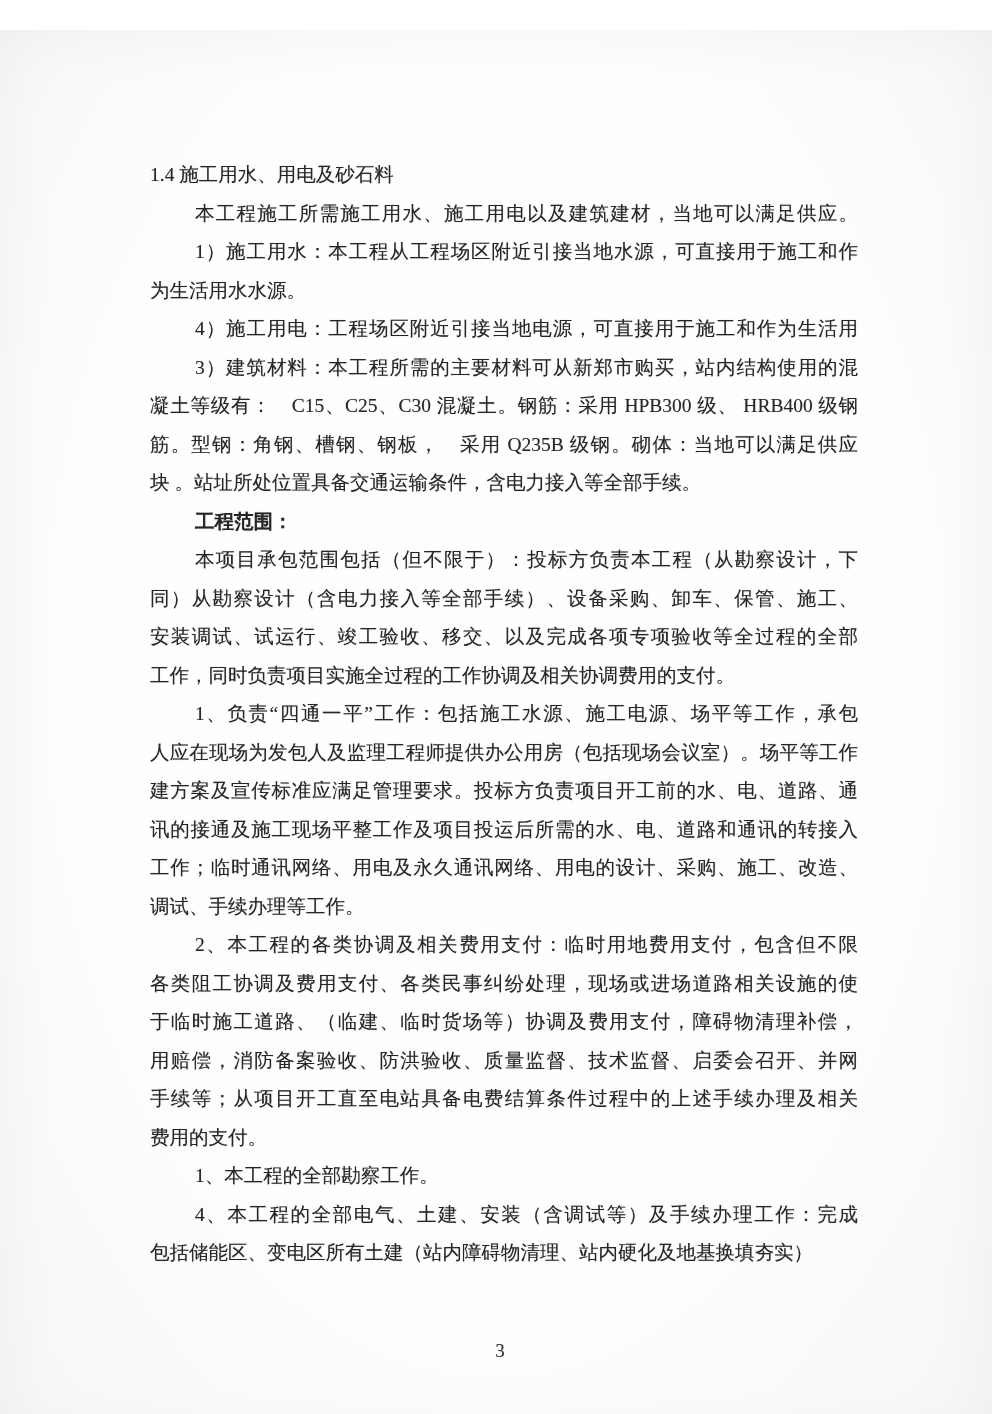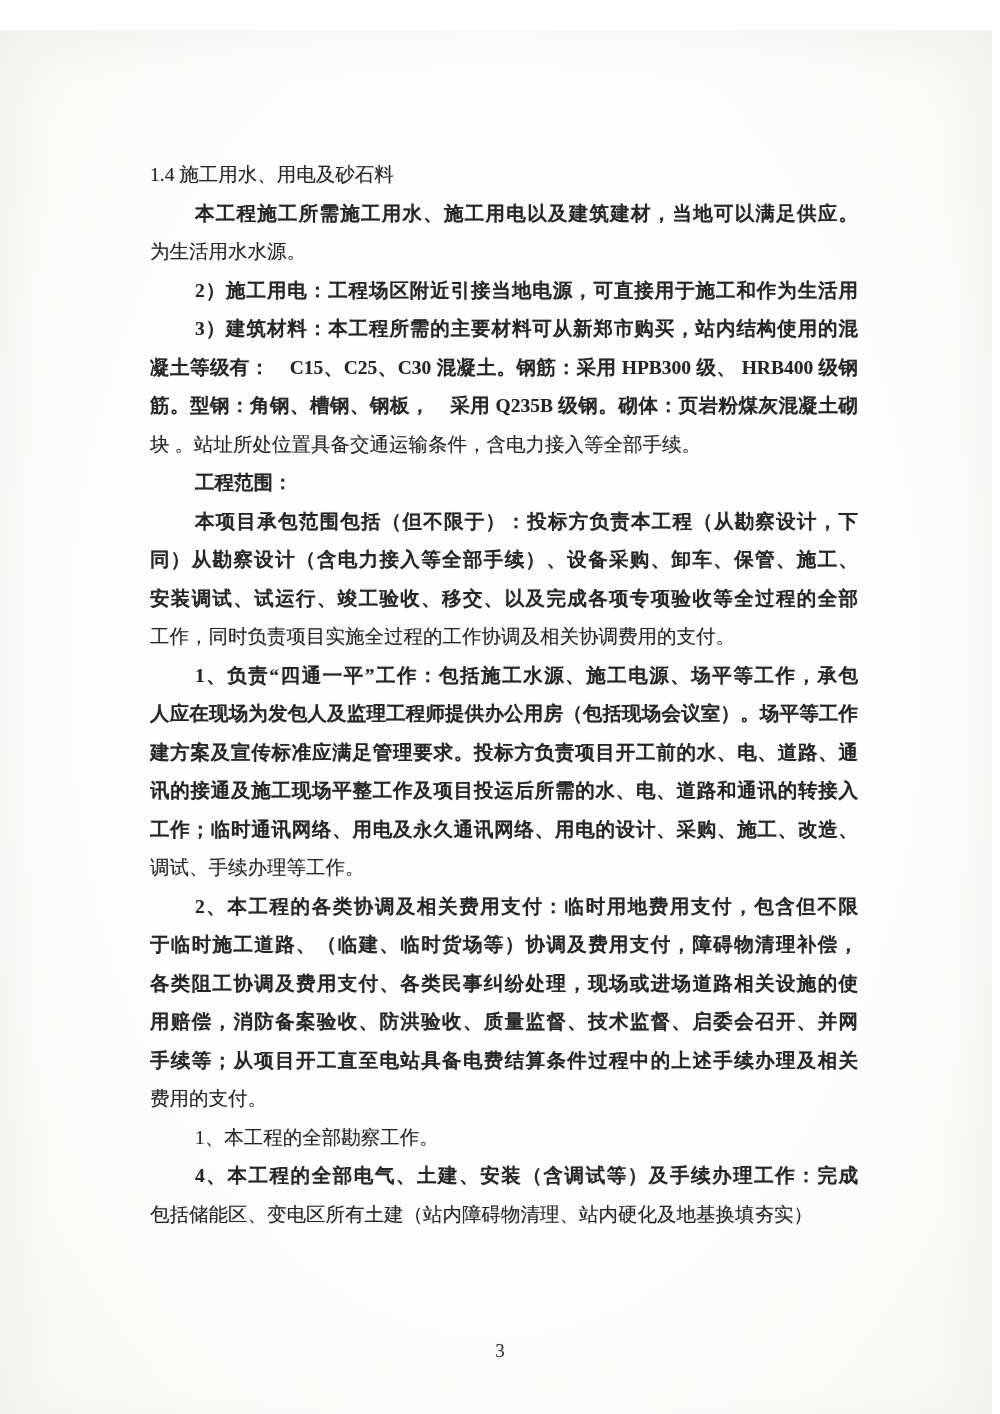--- a/index.html
+++ b/index.html
@@ -27,21 +27,20 @@
     height: 38.5px;
     line-height: 38.5px;
     font-size: 19.5px;
     overflow: hidden;
     white-space: normal;
     text-shadow: 0 0 1px rgba(80,80,80,0.45);
   }
   .j {
     text-align: justify;
     text-align-last: justify;
-    font-weight: bold;
   }
   .ind {
     text-indent: 45px;
   }
   .b {
     font-weight: bold;
   }
   .footer {
     position: absolute;
     left: 0;
@@ -69,31 +68,32 @@
 <div class="page">
   <div class="doc">
 
     <div class="line">1.4 施工用水、用电及砂石料</div>
 
     <div>
       <div class="line j ind">本工程施工所需施工用水、施工用电以及建筑建材，当地可以满足供应。</div>
     </div>
 
     <div>
+      <div class="line j ind">1）施工用水：本工程从工程场区附近引接当地水源，可直接用于施工和作</div>
       <div class="line">为生活用水水源。</div>
     </div>
 
     <div>
-      <div class="line j ind">2）施工用电：工程场区附近引接当地电源，可直接用于施工和作为生活用</div>
+      <div class="line j ind">4）施工用电：工程场区附近引接当地电源，可直接用于施工和作为生活用</div>
     </div>
 
     <div>
       <div class="line j ind">3）建筑材料：本工程所需的主要材料可从新郑市购买，站内结构使用的混</div>
       <div class="line j">凝土等级有：　C15、C25、C30 混凝土。钢筋：采用 HPB300 级、 HRB400 级钢</div>
-      <div class="line j">筋。型钢：角钢、槽钢、钢板，　采用 Q235B 级钢。砌体：页岩粉煤灰混凝土砌</div>
+      <div class="line j">筋。型钢：角钢、槽钢、钢板，　采用 Q235B 级钢。砌体：当地可以满足供应</div>
       <div class="line">块 。站址所处位置具备交通运输条件，含电力接入等全部手续。</div>
     </div>
 
     <div>
       <div class="line ind b">工程范围：</div>
     </div>
 
     <div>
       <div class="line j ind">本项目承包范围包括（但不限于）：投标方负责本工程（从勘察设计，下</div>
       <div class="line j">同）从勘察设计（含电力接入等全部手续）、设备采购、卸车、保管、施工、</div>
@@ -105,22 +105,22 @@
       <div class="line j ind">1、负责“四通一平”工作：包括施工水源、施工电源、场平等工作，承包</div>
       <div class="line j">人应在现场为发包人及监理工程师提供办公用房（包括现场会议室）。场平等工作</div>
       <div class="line j">建方案及宣传标准应满足管理要求。投标方负责项目开工前的水、电、道路、通</div>
       <div class="line j">讯的接通及施工现场平整工作及项目投运后所需的水、电、道路和通讯的转接入</div>
       <div class="line j">工作；临时通讯网络、用电及永久通讯网络、用电的设计、采购、施工、改造、</div>
       <div class="line">调试、手续办理等工作。</div>
     </div>
 
     <div>
       <div class="line j ind">2、本工程的各类协调及相关费用支付：临时用地费用支付，包含但不限</div>
+      <div class="line j">各类阻工协调及费用支付、各类民事纠纷处理，现场或进场道路相关设施的使</div>
       <div class="line j">于临时施工道路、（临建、临时货场等）协调及费用支付，障碍物清理补偿，</div>
-      <div class="line j">各类阻工协调及费用支付、各类民事纠纷处理，现场或进场道路相关设施的使</div>
       <div class="line j">用赔偿，消防备案验收、防洪验收、质量监督、技术监督、启委会召开、并网</div>
       <div class="line j">手续等；从项目开工直至电站具备电费结算条件过程中的上述手续办理及相关</div>
       <div class="line">费用的支付。</div>
     </div>
 
     <div>
       <div class="line ind">1、本工程的全部勘察工作。</div>
     </div>
 
     <div>

